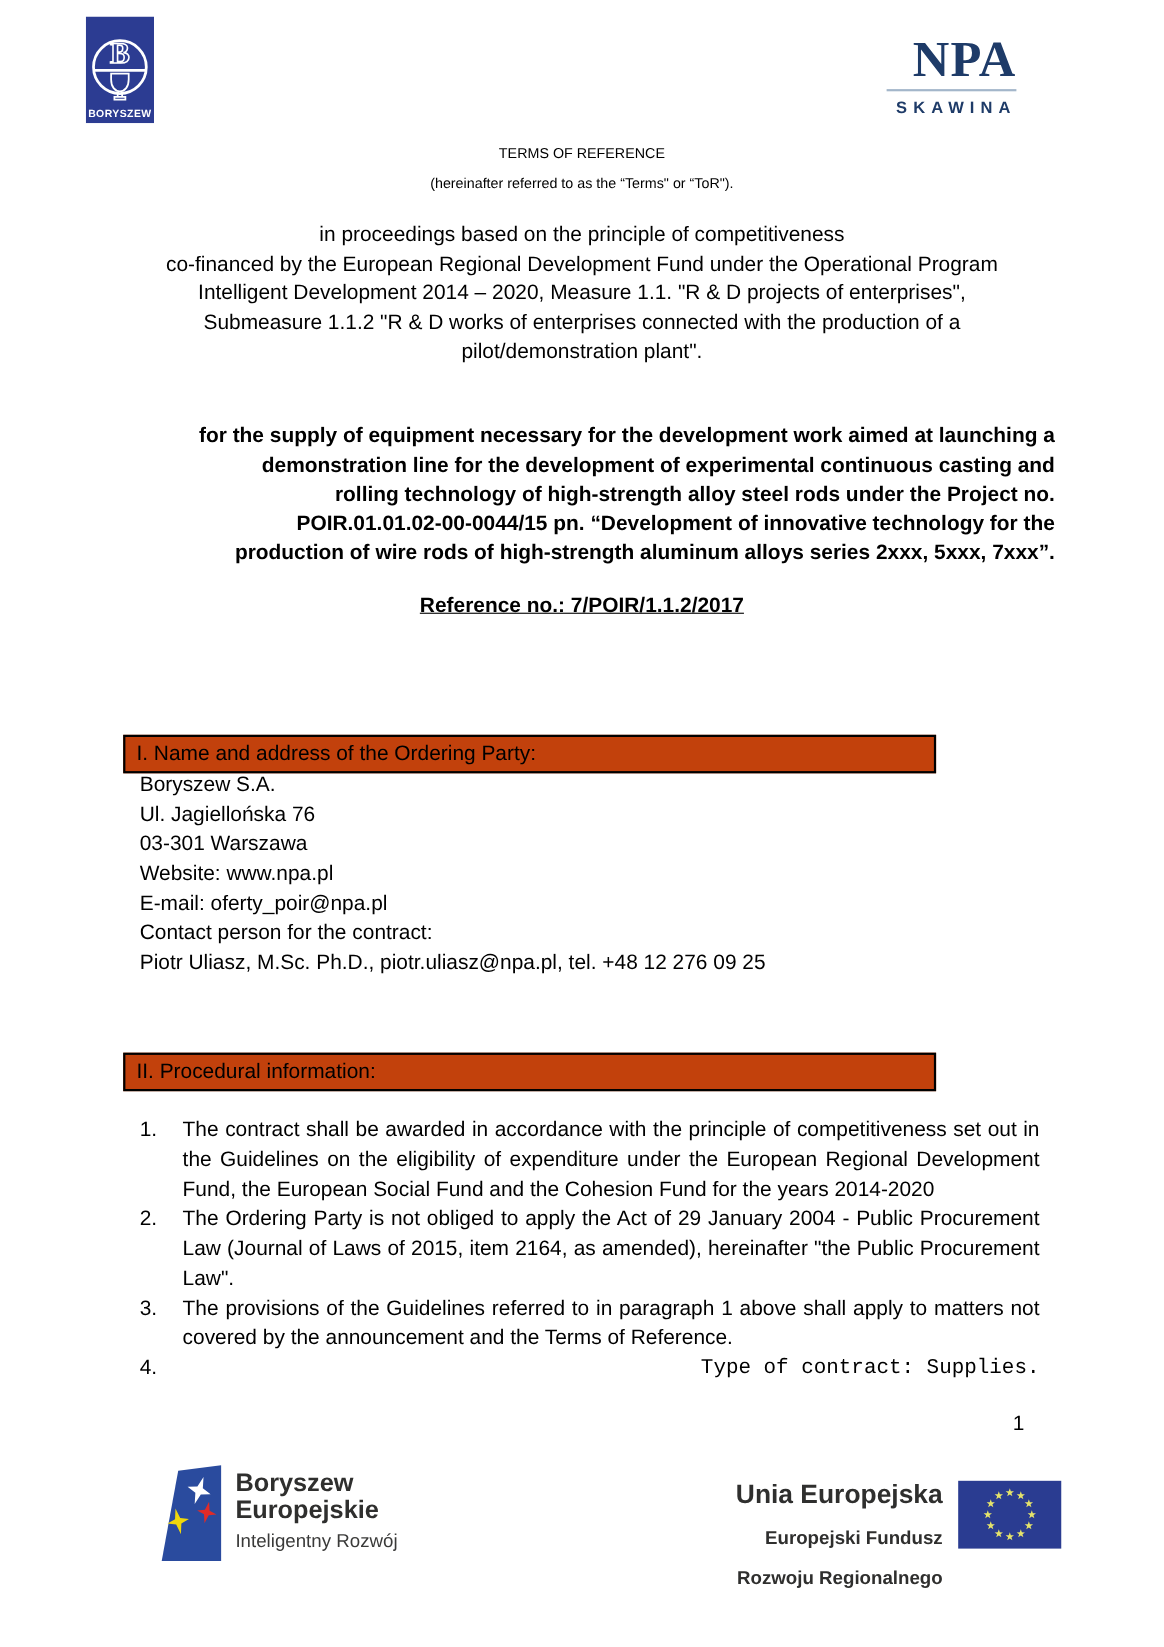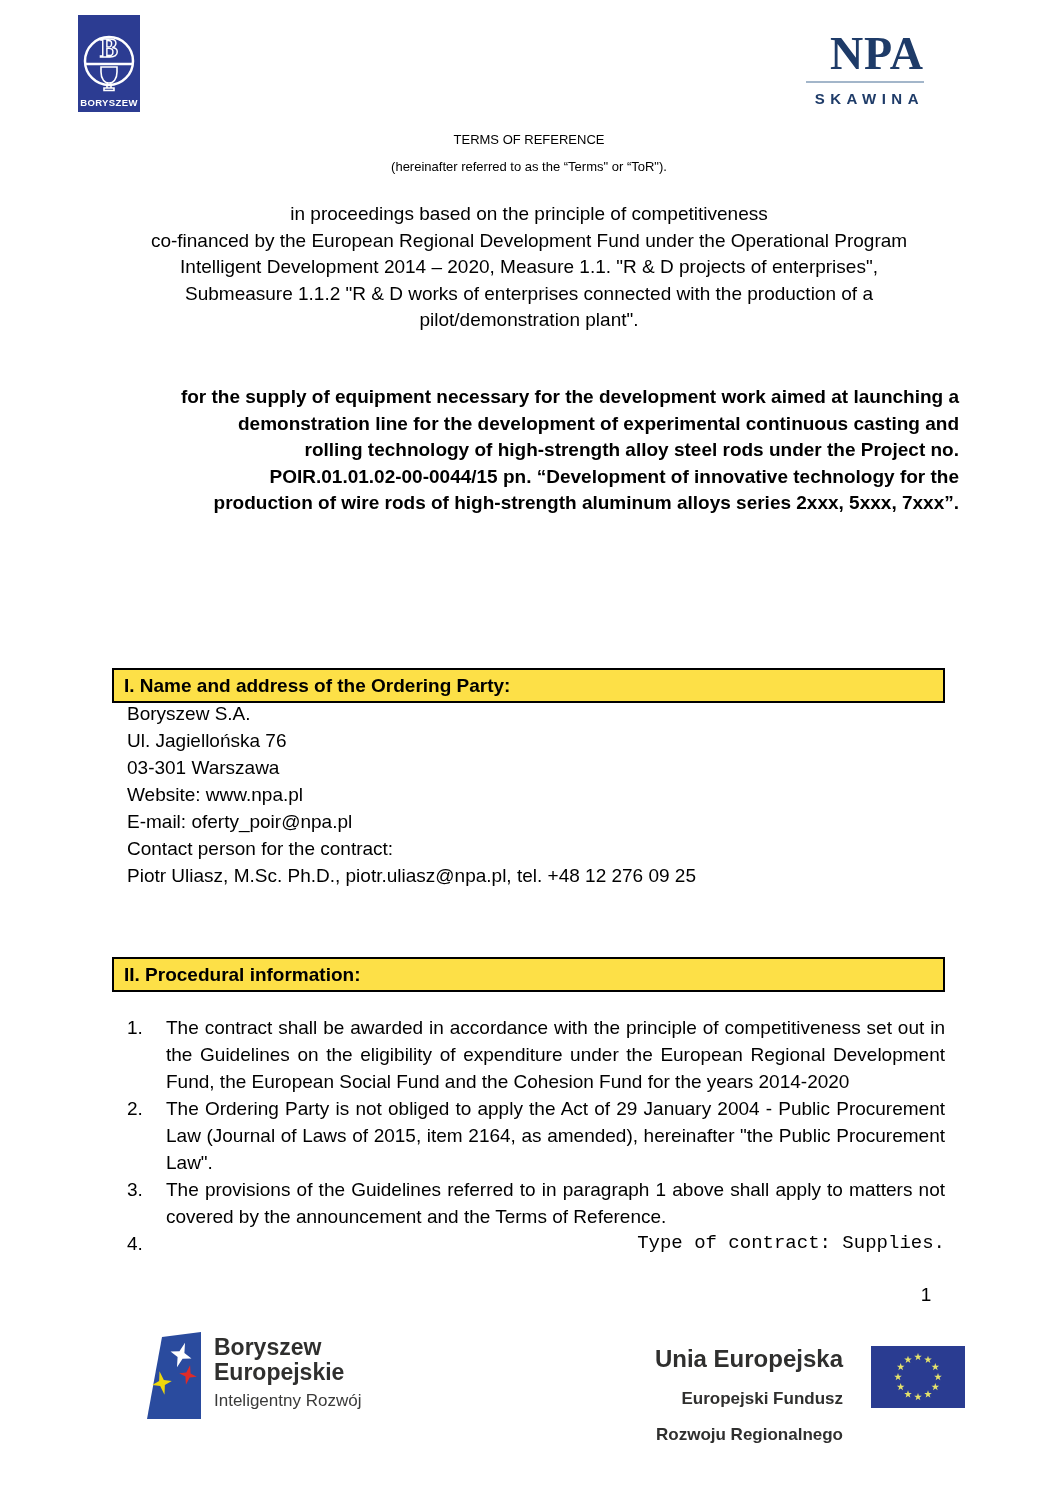--- a/index.html
+++ b/index.html
@@ -31,23 +31,23 @@
   .doc-title { position:absolute; top:126px; left:0; right:0; text-align:center;
     font-weight:normal; font-size:13px; line-height:27px; }
   .intro { position:absolute; top:201px; left:99px; width:860px; text-align:center;
     font-size:19px; line-height:26.5px; }
   .subject { position:absolute; top:384px; left:99px; width:860px; text-align:right;
     font-size:19px; font-weight:bold; line-height:26.5px; }
   .reference { position:absolute; top:540px; left:0; right:0; text-align:center;
     font-size:19px; font-weight:bold; text-decoration:underline; }
 
   .section-box {
-    position:absolute; left:112px; width:833px; height:35px;
-    border:2px solid #000; background:#fde047;
-    font-size:19px; font-weight:bold; line-height:31px; padding-left:10px;
+    position:absolute; left:112px; width:739px; height:35px;
+    border:2px solid #000; background:#c2410c;
+    font-size:19px; font-weight:normal; line-height:31px; padding-left:10px;
   }
   .box-1 { top:668px; }
   .box-2 { top:957px; }
 
   .address { position:absolute; top:700px; left:127px; font-size:19px; line-height:27px; }
 
   .proc-list { position:absolute; top:1014px; left:127px; width:818px;
     font-size:19px; line-height:27px; }
   .proc-item { display:flex; }
   .proc-num { width:39px; flex:0 0 39px; }
@@ -58,21 +58,21 @@
     text-align:center; font-size:19px; }
 
   
   .fe-logo { position:absolute; left:145px; top:1331px; display:flex; }
   .fe-flag { width:57px; height:90px; }
   .fe-text { margin-left:12px; padding-top:4px; color:#2f2f2e; }
   .fe-line { font-weight:bold; font-size:23px; line-height:25px; }
   .fe-sub { font-size:17px; margin-top:6px; font-weight:normal; color:#3a3a39; }
 
   .ue-logo { position:absolute; left:600px; top:1341px; width:365px; display:flex;
-    justify-content:flex-end;gap:14px; }
+    justify-content:flex-end; }
   .ue-text { text-align:right; color:#2f2f2e; padding-top:4px; }
   .ue-line1 { font-weight:bold; font-size:24px; line-height:28px; }
   .ue-sub { font-weight:bold; font-size:17px; line-height:21px; margin-top:15px; }
   .ue-flag { width:94px; height:62px; margin-left:14px; margin-top:5px; }
 </style>
 </head>
 <body>
 
 <div class="page">
 
@@ -107,20 +107,21 @@
   </div>
 
   <div class="subject">
     <div>for the supply of equipment necessary for the development work aimed at launching a</div>
     <div>demonstration line for the development of experimental continuous casting and</div>
     <div>rolling technology of high-strength alloy steel rods under the Project no.</div>
     <div>POIR.01.01.02-00-0044/15 pn. “Development of innovative technology for the</div>
     <div>production of wire rods of high-strength aluminum alloys series 2xxx, 5xxx, 7xxx”.</div>
   </div>
 
+  <div class="reference">Reference no.: 7/POIR/1.1.2/2017</div>
 
   <div class="section-box box-1">I. Name and address of the Ordering Party:</div>
 
   <div class="address">
     <div>Boryszew S.A.</div>
     <div>Ul. Jagiellońska 76</div>
     <div>03-301 Warszawa</div>
     <div>Website: www.npa.pl</div>
     <div>E-mail: oferty_poir@npa.pl</div>
     <div>Contact person for the contract:</div>

